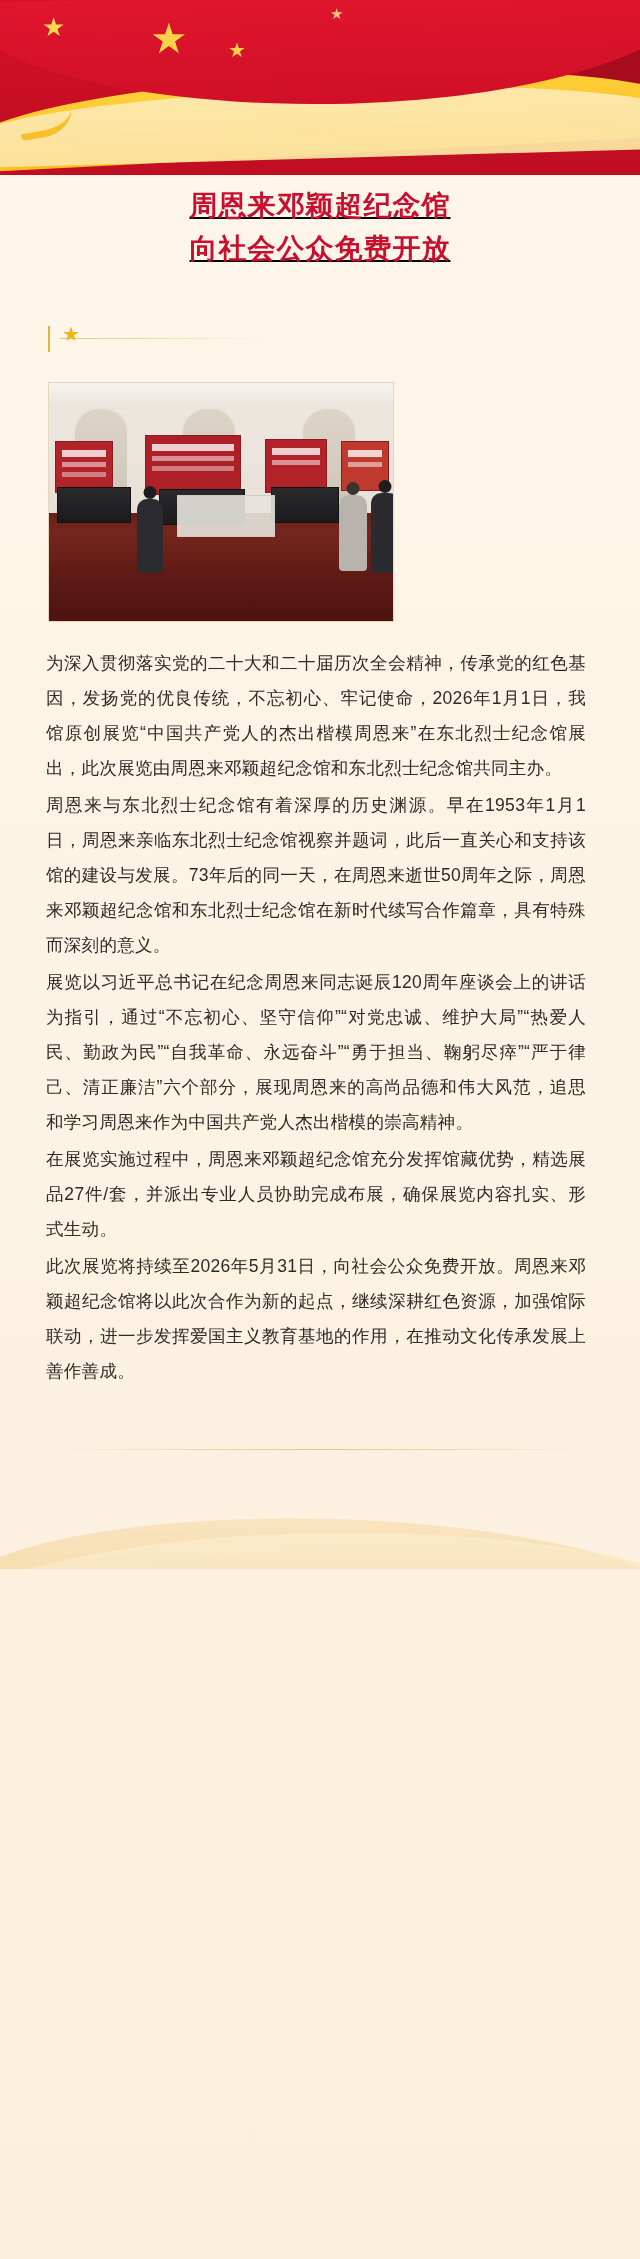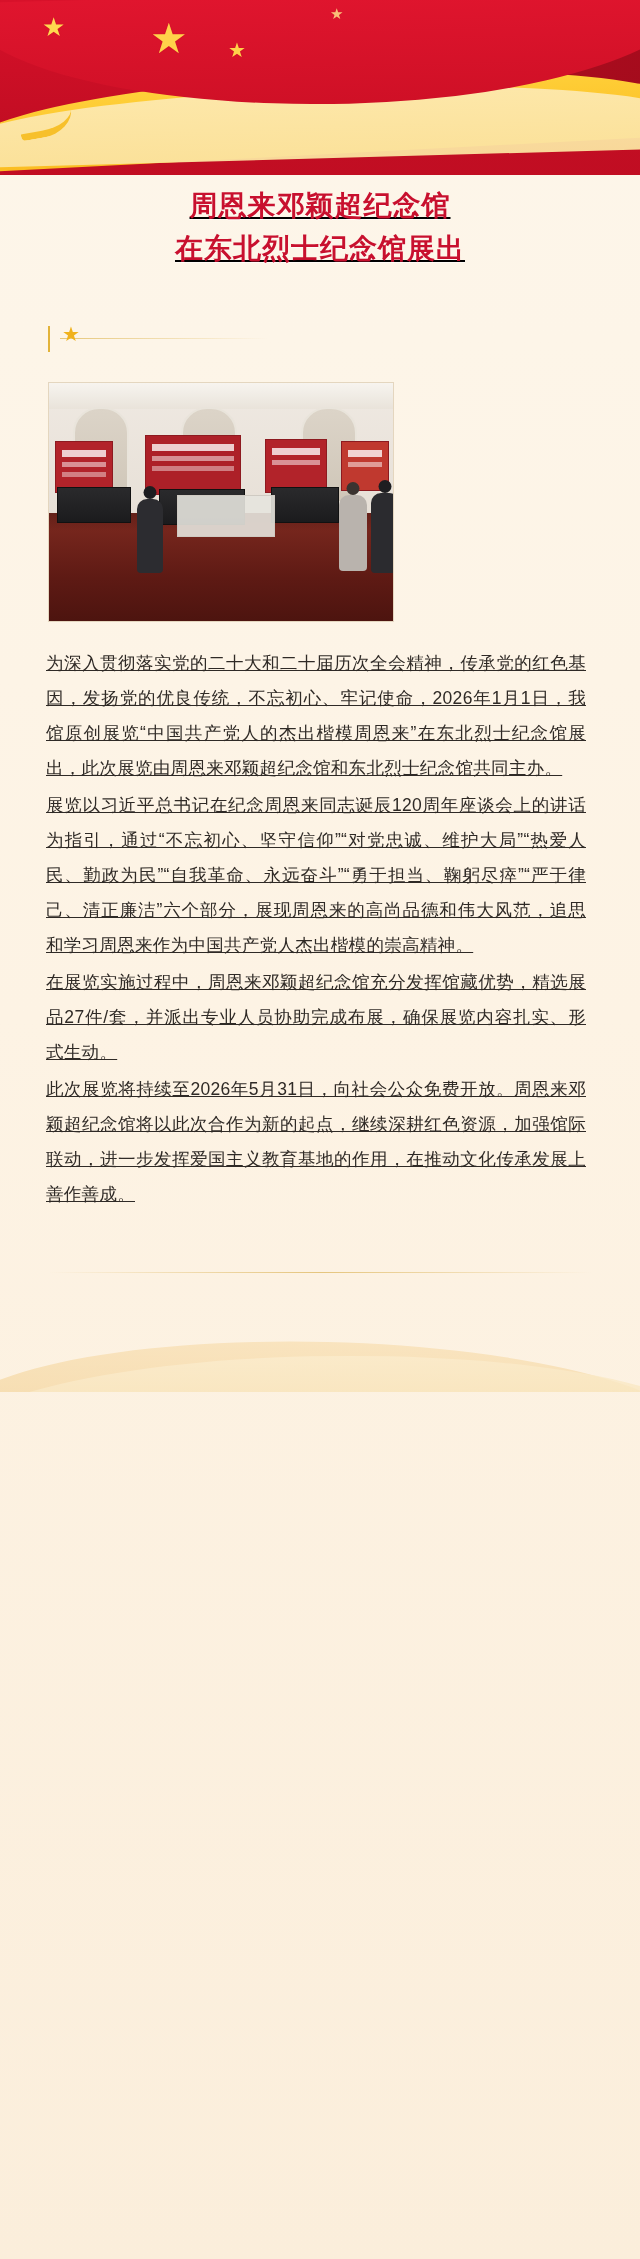--- a/index.html
+++ b/index.html
@@ -257,21 +257,20 @@
     margin: 0 44px 0 46px;
     font-size: 17.5px;
     line-height: 2.0;
     color: #2f2a26;
     text-align: justify;
     letter-spacing: .3px;
   }
   .content p {
     margin: 0 10px 2px 0;
     text-indent: 0;
-    text-decoration: underline;
   }
 
   
   .footer-orn {
     position: relative;
     margin-top: 60px;
     height: 120px;
     overflow: hidden;
   }
   .footer-line {
@@ -318,21 +317,21 @@
     <div class="banner-red-front"></div>
     <div class="star s1">★</div>
     <div class="star s2">★</div>
     <div class="star s3">★</div>
     <div class="star s4">★</div>
     <div class="swoosh"></div>
   </div>
 
   <div class="title-block">
     <div class="title-line">周恩来邓颖超纪念馆</div>
-    <div class="title-line">在东北烈士纪念馆展出</div>
+    <div class="title-line">向社会公众免费开放</div>
   </div>
 
   <div class="divider">
     <div class="vline"></div>
     <div class="hline"></div>
     <div class="dstar">★</div>
   </div>
 
   <div class="photo-wrap">
     <div class="photo">
@@ -372,20 +371,21 @@
         </div>
       <div class="ph-person p-c">
           <div class="head"></div>
         </div>
 
     </div>
   </div>
 
   <div class="content">
     <p>为深入贯彻落实党的二十大和二十届历次全会精神，传承党的红色基因，发扬党的优良传统，不忘初心、牢记使命，2026年1月1日，我馆原创展览“中国共产党人的杰出楷模周恩来”在东北烈士纪念馆展出，此次展览由周恩来邓颖超纪念馆和东北烈士纪念馆共同主办。</p>
+    <p>周恩来与东北烈士纪念馆有着深厚的历史渊源。早在1953年1月1日，周恩来亲临东北烈士纪念馆视察并题词，此后一直关心和支持该馆的建设与发展。73年后的同一天，在周恩来逝世50周年之际，周恩来邓颖超纪念馆和东北烈士纪念馆在新时代续写合作篇章，具有特殊而深刻的意义。</p>
     <p>展览以习近平总书记在纪念周恩来同志诞辰120周年座谈会上的讲话为指引，通过“不忘初心、坚守信仰”“对党忠诚、维护大局”“热爱人民、勤政为民”“自我革命、永远奋斗”“勇于担当、鞠躬尽瘁”“严于律己、清正廉洁”六个部分，展现周恩来的高尚品德和伟大风范，追思和学习周恩来作为中国共产党人杰出楷模的崇高精神。</p>
     <p>在展览实施过程中，周恩来邓颖超纪念馆充分发挥馆藏优势，精选展品27件/套，并派出专业人员协助完成布展，确保展览内容扎实、形式生动。</p>
     <p>此次展览将持续至2026年5月31日，向社会公众免费开放。周恩来邓颖超纪念馆将以此次合作为新的起点，继续深耕红色资源，加强馆际联动，进一步发挥爱国主义教育基地的作用，在推动文化传承发展上善作善成。</p>
   </div>
 
   <div class="footer-orn">
     <div class="footer-line"></div>
     <div class="footer-wave"></div>
     <div class="footer-wave2"></div>
   </div>

